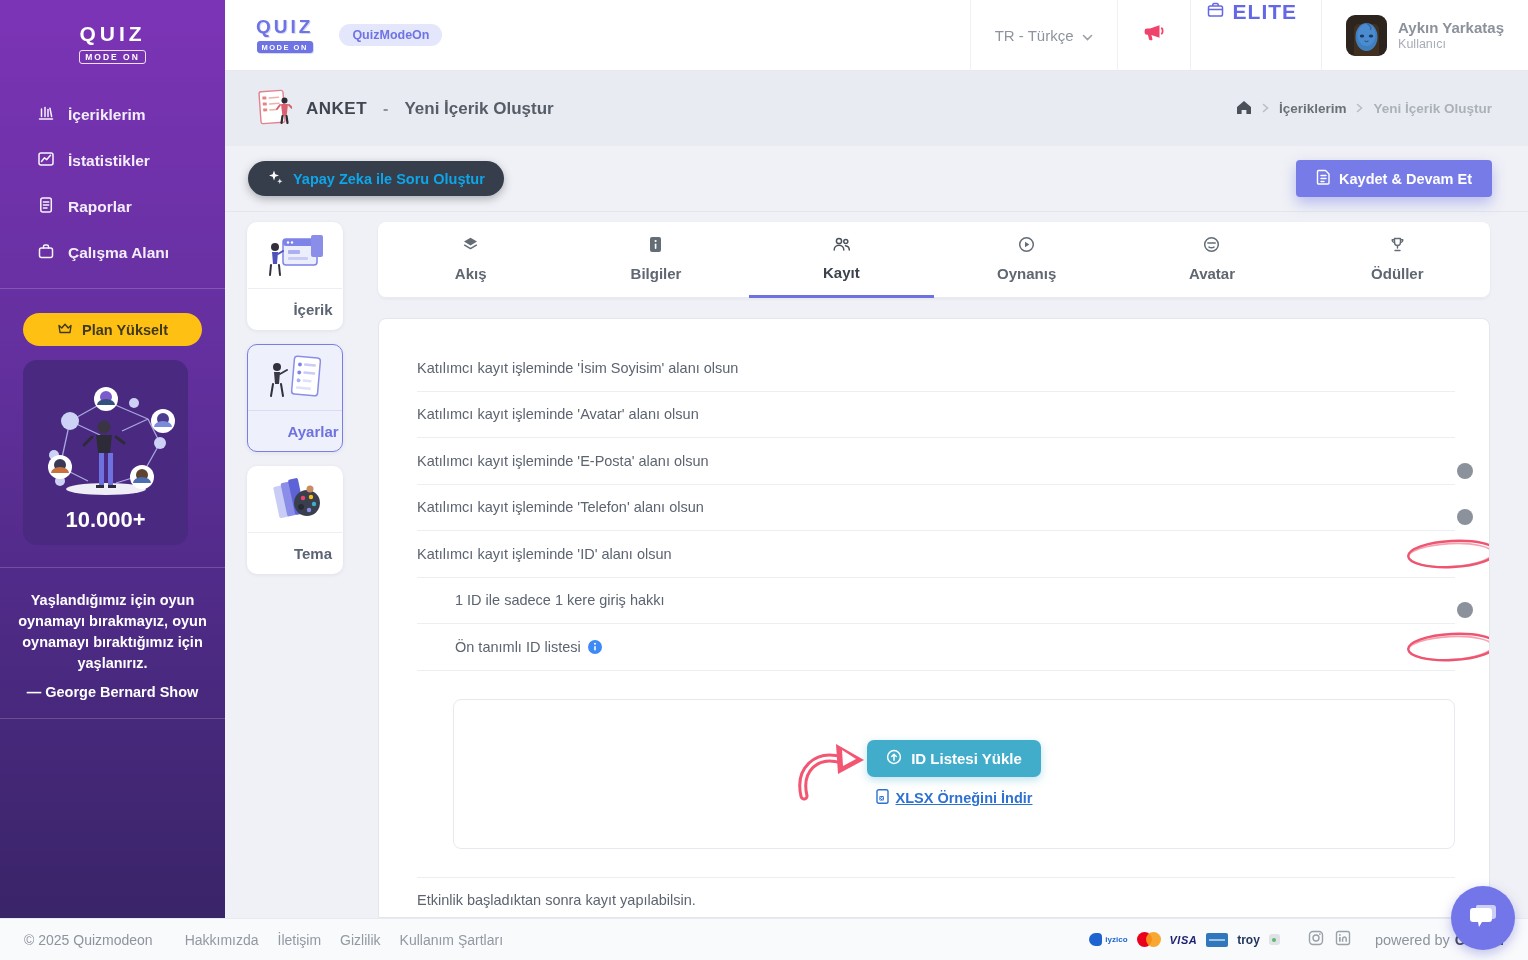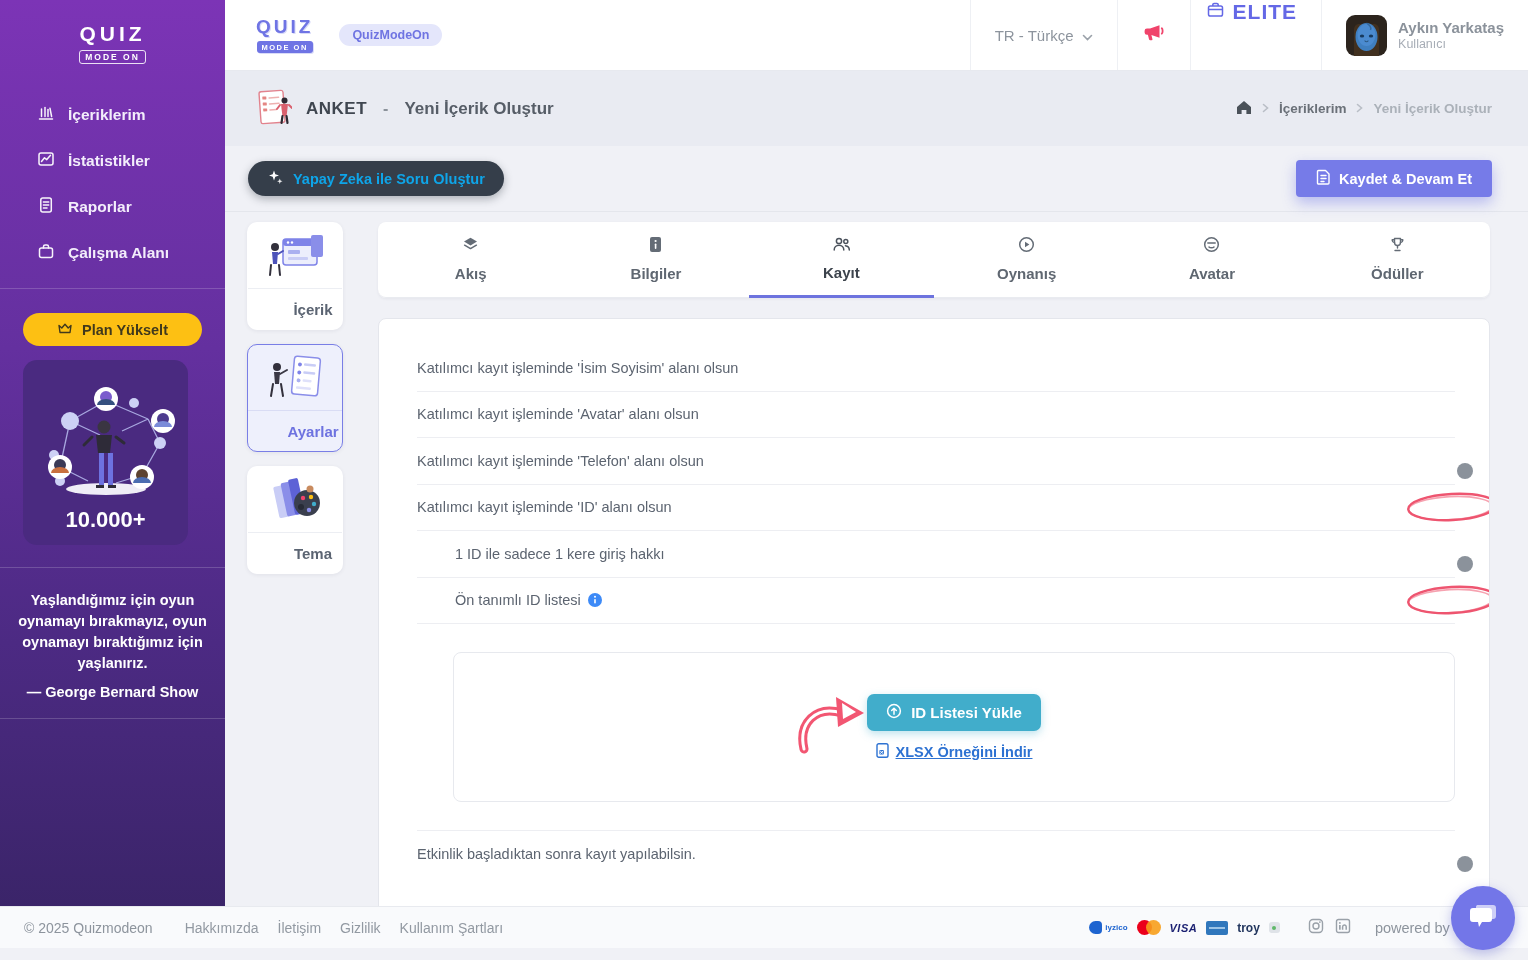--- a/index.html
+++ b/index.html
@@ -109,21 +109,21 @@
   .upload-btn { display:flex; align-items:center; gap:9px; background:#41adcb; color:#fff; border:none; border-radius:7px;
                 height:37px; padding:0 19px; font-size:15px; font-weight:700; font-family:inherit; cursor:pointer;
                 box-shadow:0 3px 8px rgba(65,173,203,.35); }
   .xlsx-link { display:flex; align-items:center; gap:7px; color:#2d72d2; font-size:14.5px; font-weight:700;
                text-decoration:underline; cursor:pointer; }
   .hand-arrow { position:absolute; left:calc(50% - 158px); top:34px; }
 
   .last-row { margin-top:28px; border-top:1px solid #edeef2; border-bottom:none; }
 
   
-  .footer { position:absolute; left:0; bottom:12px; width:1528px; height:42px; background:#f9fafc; border-top:1px solid #e8eaef;
+  .footer { position:absolute; left:0; bottom:0; width:1528px; height:42px; background:#f9fafc; border-top:1px solid #e8eaef;
             display:flex; align-items:center; padding:0 24px; font-size:14px; color:#8d949d; }
   .f-links { display:flex; gap:19px; margin-left:32px; }
   .f-link { color:#9299a2; cursor:pointer; }
   .f-right { margin-left:auto; display:flex; align-items:center; gap:8px; }
   .pay { display:flex; align-items:center; gap:9px; margin-right:20px; }
   .pay-item { display:flex; align-items:center; }
   .iyzico-pill { display:flex; align-items:center; gap:3px; }
   .iyzico-mark { width:13px; height:13px; border-radius:50% 4px 4px 50%; background:#1e64d0; display:inline-block; }
   .iyzico-txt { font-size:8px; font-weight:700; color:#1e64d0; }
   .mc { position:relative; width:24px; height:15px; }
@@ -464,20 +464,24 @@
           <div class="srow">
             <span class="rlabel">Katılımcı kayıt işleminde 'İsim Soyisim' alanı olsun</span>
             <span class="toggle-wrap"><span class="toggle on"></span></span>
           </div>
 
           <div class="srow">
             <span class="rlabel">Katılımcı kayıt işleminde 'Avatar' alanı olsun</span>
             <span class="toggle-wrap"><span class="toggle on"></span></span>
           </div>
 
+          <div class="srow">
+            <span class="rlabel">Katılımcı kayıt işleminde 'E-Posta' alanı olsun</span>
+            <span class="toggle-wrap"><span class="toggle off"></span></span>
+          </div>
 
           <div class="srow">
             <span class="rlabel">Katılımcı kayıt işleminde 'Telefon' alanı olsun</span>
             <span class="toggle-wrap"><span class="toggle off"></span></span>
           </div>
 
           <div class="srow">
             <span class="rlabel">Katılımcı kayıt işleminde 'ID' alanı olsun</span>
             <span class="toggle-wrap">
               <span class="toggle on"></span>

